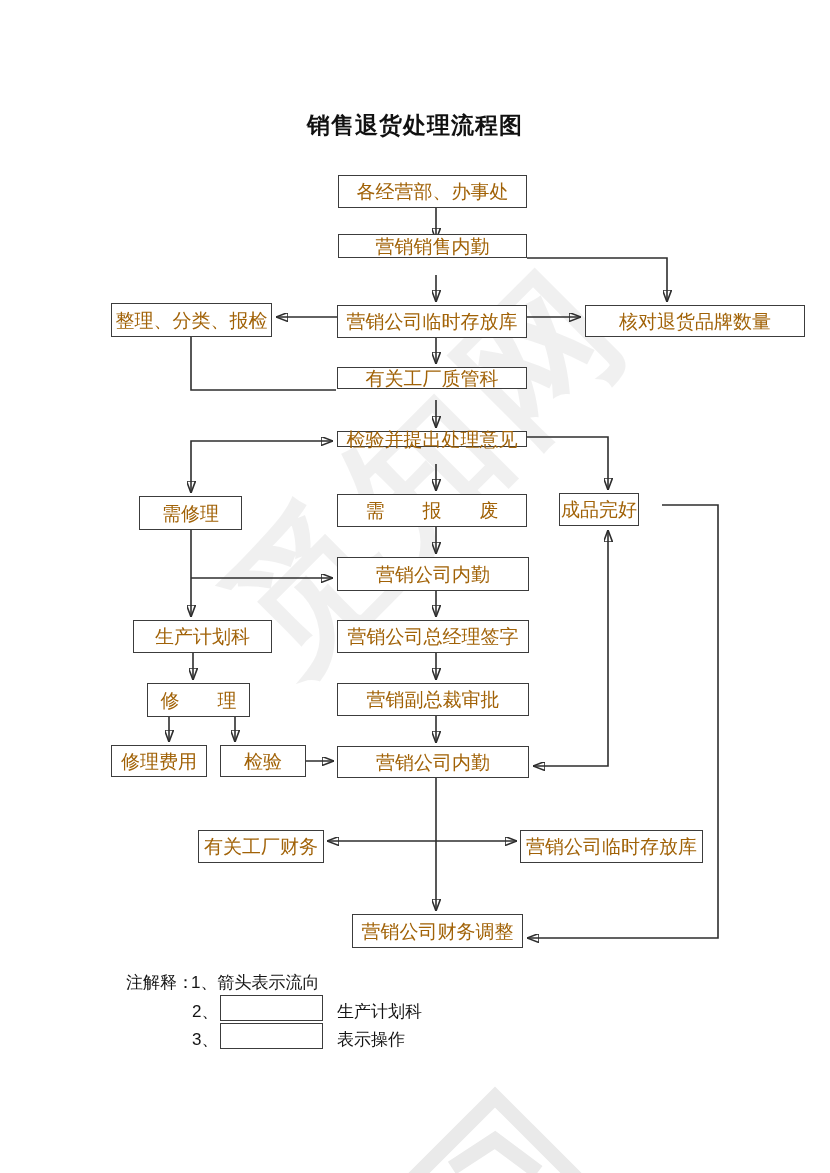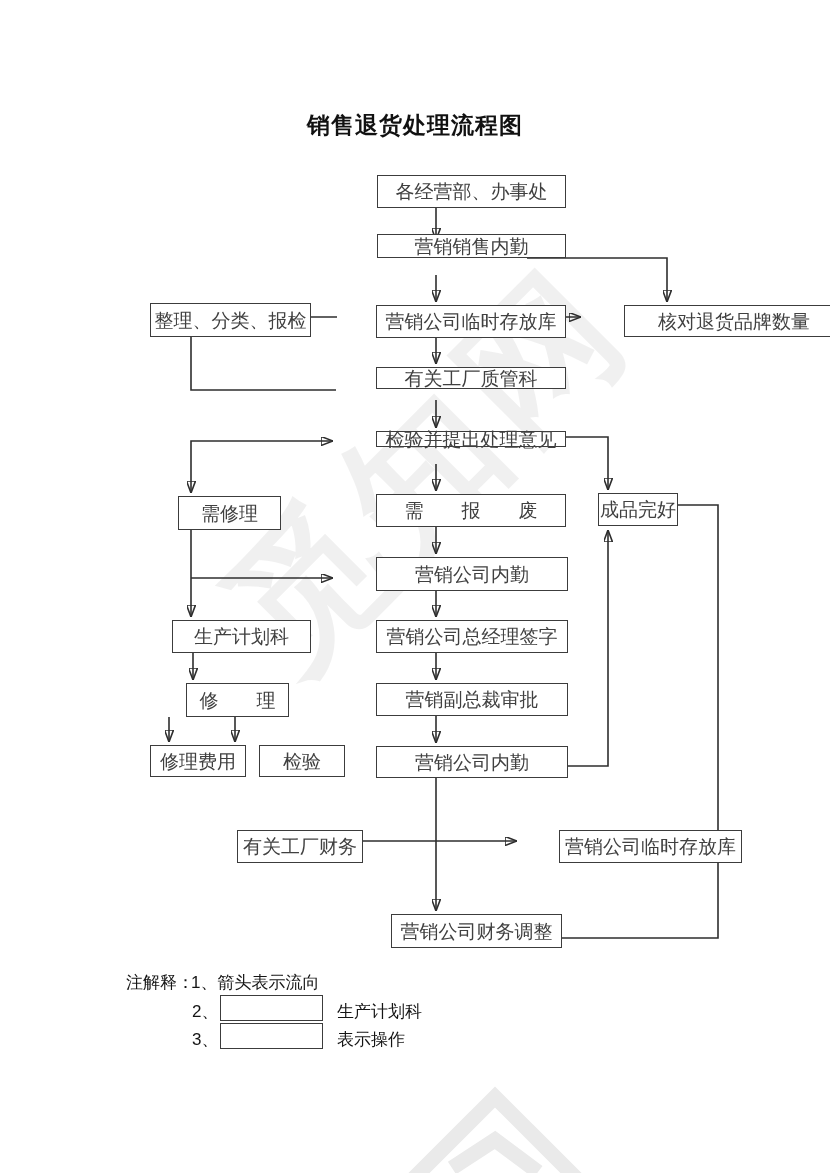--- a/index.html
+++ b/index.html
@@ -16,23 +16,23 @@
   }
 
   
   #wires{position:absolute;left:0;top:0;z-index:1;}
   #wires path{stroke:#2e2e2e;stroke-width:1.6;fill:none;}
   #wires .logo{stroke:#eaeaea;stroke-width:15;fill:none;}
 
   
   .node{
     position:absolute;box-sizing:border-box;background:#ffffff;
-    border:1.5px solid #3c3c3c;color:#404040;
+    border:1.5px solid #3c3c3c;color:#a16207;
     display:flex;align-items:center;justify-content:center;
-    font-size:19px;line-height:1;white-space:nowrap;z-index:2;margin-left:39px;
+    font-size:19px;line-height:1;white-space:nowrap;z-index:2;
   }
 
   .title{
     position:absolute;left:0;top:110px;width:830px;text-align:center;
     font-size:23px;font-weight:bold;color:#111;z-index:2;letter-spacing:1px;
   }
 
   .lg{position:absolute;font-size:17px;color:#141414;z-index:2;white-space:nowrap;}
   .lg-box{
     position:absolute;box-sizing:border-box;border:1.5px solid #3c3c3c;

